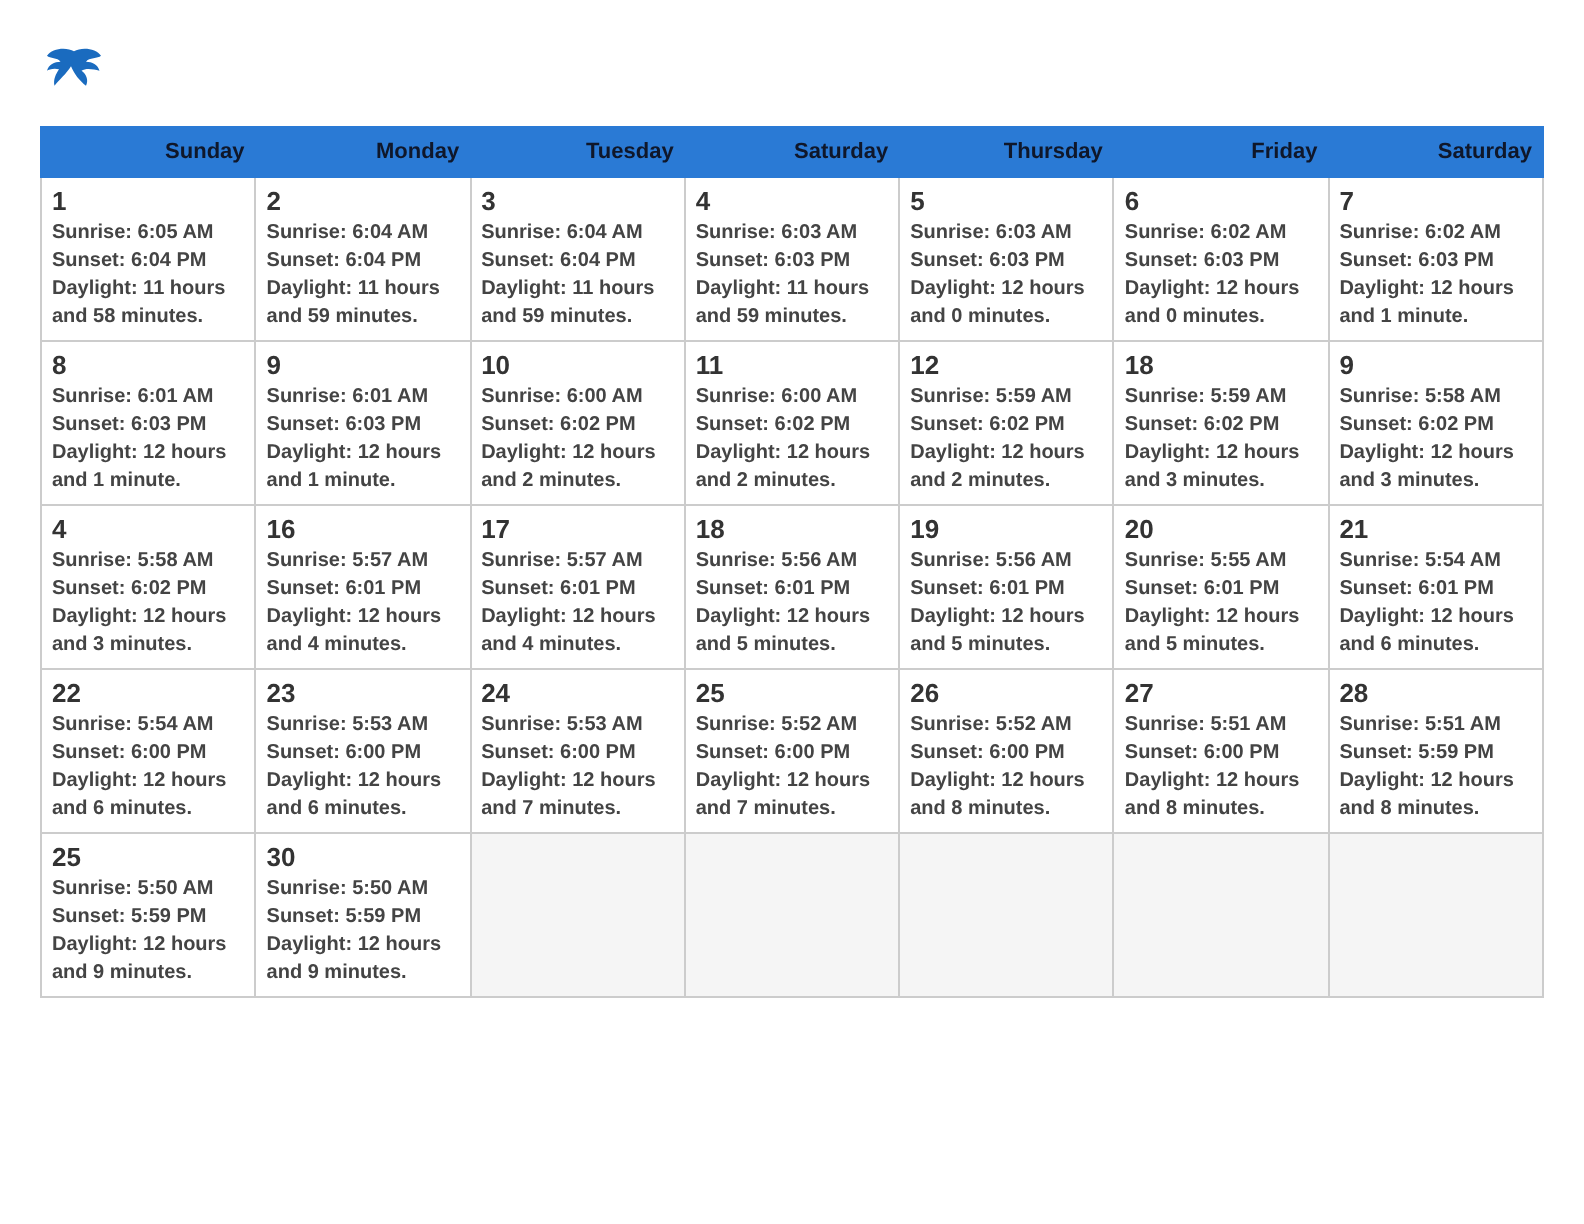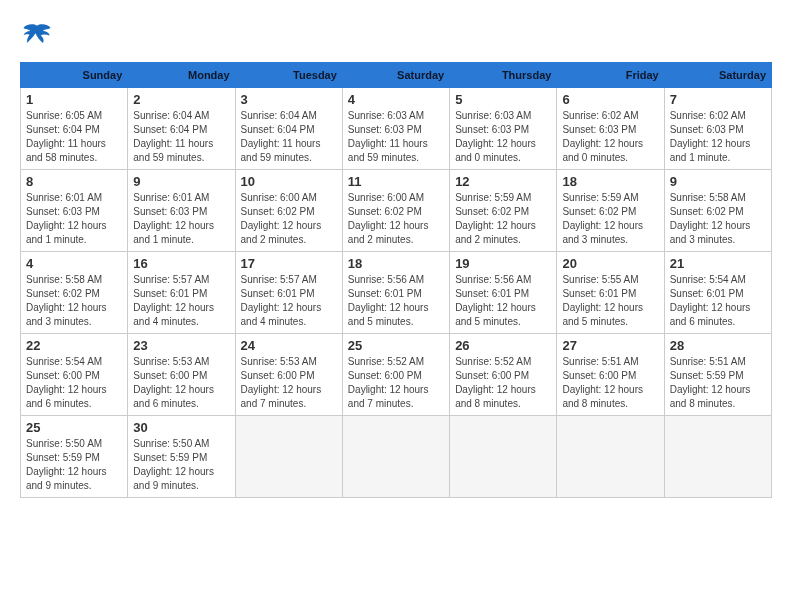--- a/index.html
+++ b/index.html
@@ -75,20 +75,21 @@
       font-size: 13px;
       font-weight: bold;
       color: #333;
       display: block;
       margin-bottom: 2px;
     }
     .day-info {
       font-size: 10px;
       color: #444;
       line-height: 1.4;
+      font-weight: bold;
     }
   </style>
 </head>
 <body>
 
 <div class="header-area">
   <div class="logo">
     <div>
       <svg class="logo-bird" viewBox="0 0 40 35" xmlns="http://www.w3.org/2000/svg">
         <path d="M20 5 C25 2, 35 3, 38 8 C36 10, 30 9, 28 12 C32 12, 36 14, 37 18 C33 17, 28 16, 25 18 C28 20, 30 24, 28 28 C24 25, 20 20, 18 15 C15 20, 10 24, 7 28 C6 24, 8 20, 10 17 C7 16, 3 17, 2 18 C3 14, 7 12, 11 12 C9 9, 4 10, 2 8 C5 3, 15 2, 20 5Z" fill="#1a6bbf"></path>

